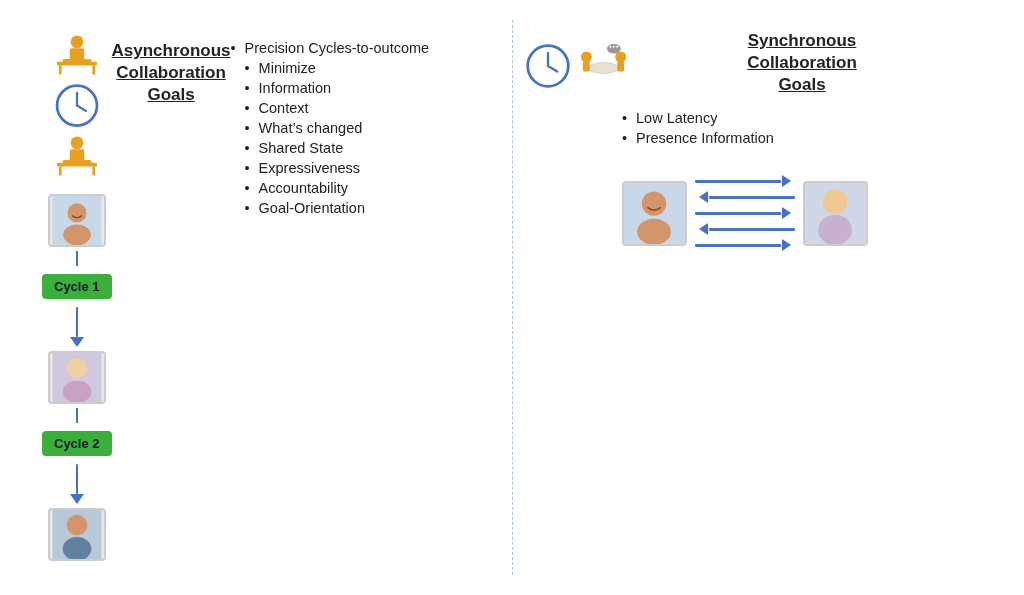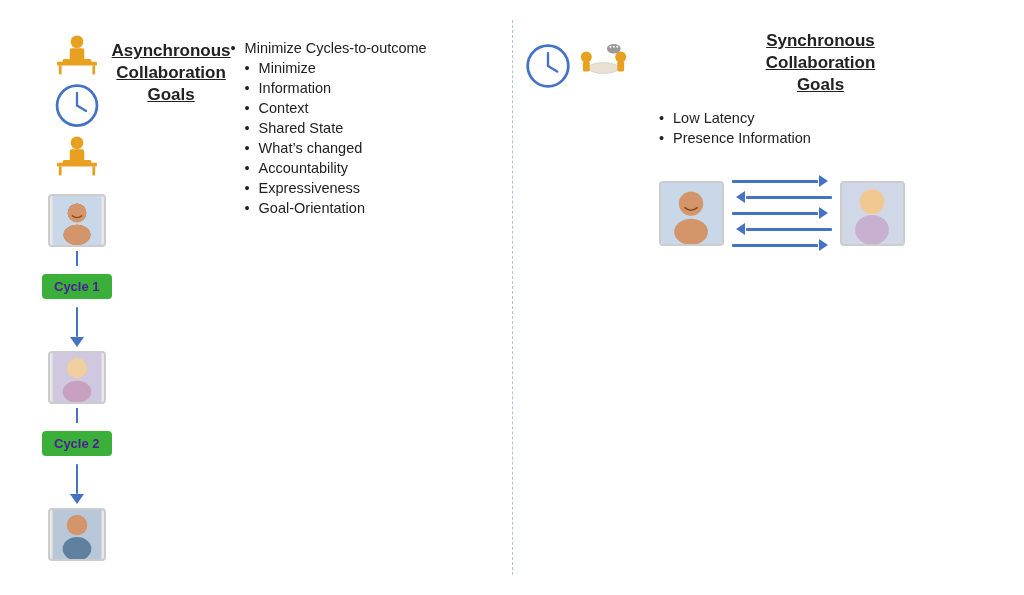--- a/index.html
+++ b/index.html
@@ -69,21 +69,21 @@
       justify-content: center;
       background: #e8e8e8;
       margin: 4px 0;
     }
     .avatar-box svg {
       width: 100%;
       height: 100%;
     }
     .cycle-badge {
       background: #3aaf3a;
-      color: #4c1d95;
+      color: #0f172a;
       font-weight: bold;
       font-size: 13px;
       border-radius: 4px;
       padding: 5px 12px;
       margin: 8px 0;
       white-space: nowrap;
     }
     .arrow-down {
       display: flex;
       flex-direction: column;
@@ -149,21 +149,20 @@
     .sub-bullet::before {
       left: 14px !important;
     }
 
     
     .right-panel {
       width: 50%;
       display: flex;
       flex-direction: row;
       padding-left: 20px;
-      gap: 37px;
     }
     .sync-diagram {
       width: 90px;
       flex-shrink: 0;
       display: flex;
       flex-direction: column;
       align-items: center;
       padding-top: 5px;
     }
     .sync-goals {
@@ -339,28 +338,28 @@
       </div>
     </div>
 
     <div class="async-goals">
       <div class="section-title">
         <span>Asynchronous</span><br>
         <span>Collaboration</span><br>
         <span>Goals</span>
       </div>
       <ul class="bullet-list" id="async-bullets">
-      <li>Minimize Cycles-to-outcome</li>
+      <li>Precision Cycles-to-outcome</li>
           <li class="sub-bullet">Minimize</li>
           <li class="sub-bullet">Information</li>
           <li class="sub-bullet">Context</li>
+          <li class="sub-bullet">What’s changed</li>
           <li class="sub-bullet">Shared State</li>
-          <li class="sub-bullet">What’s changed</li>
+          <li class="sub-bullet">Expressiveness</li>
           <li class="sub-bullet">Accountability</li>
-          <li class="sub-bullet">Expressiveness</li>
           <li class="sub-bullet">Goal-Orientation</li>
         </ul>
     </div>
   </div>
 
   <div class="right-panel">
     <div class="sync-diagram">
 
       <div class="sync-icons-row">
         <svg width="48" height="48" viewBox="0 0 52 52" xmlns="http://www.w3.org/2000/svg">

